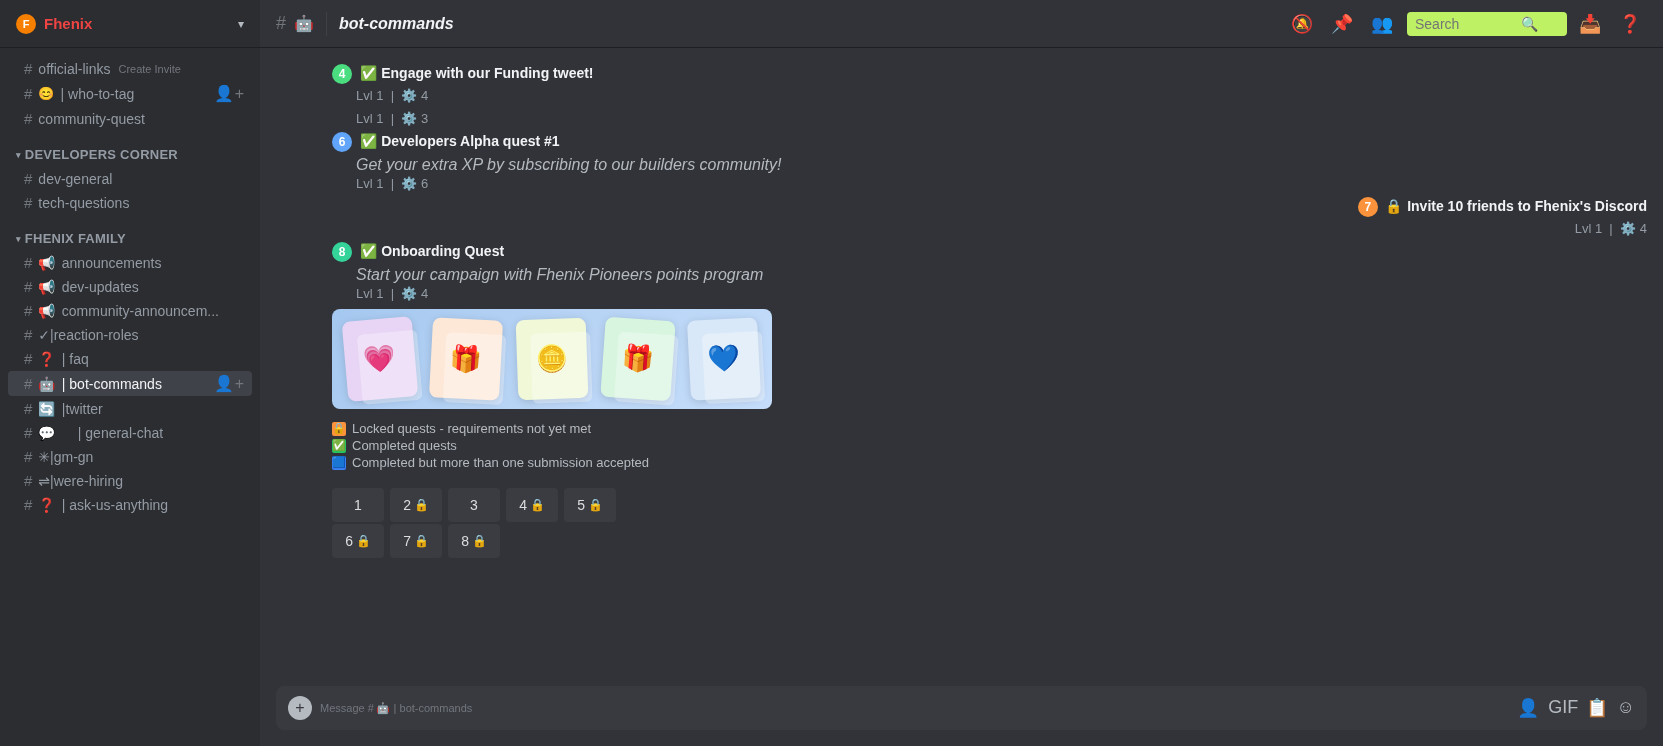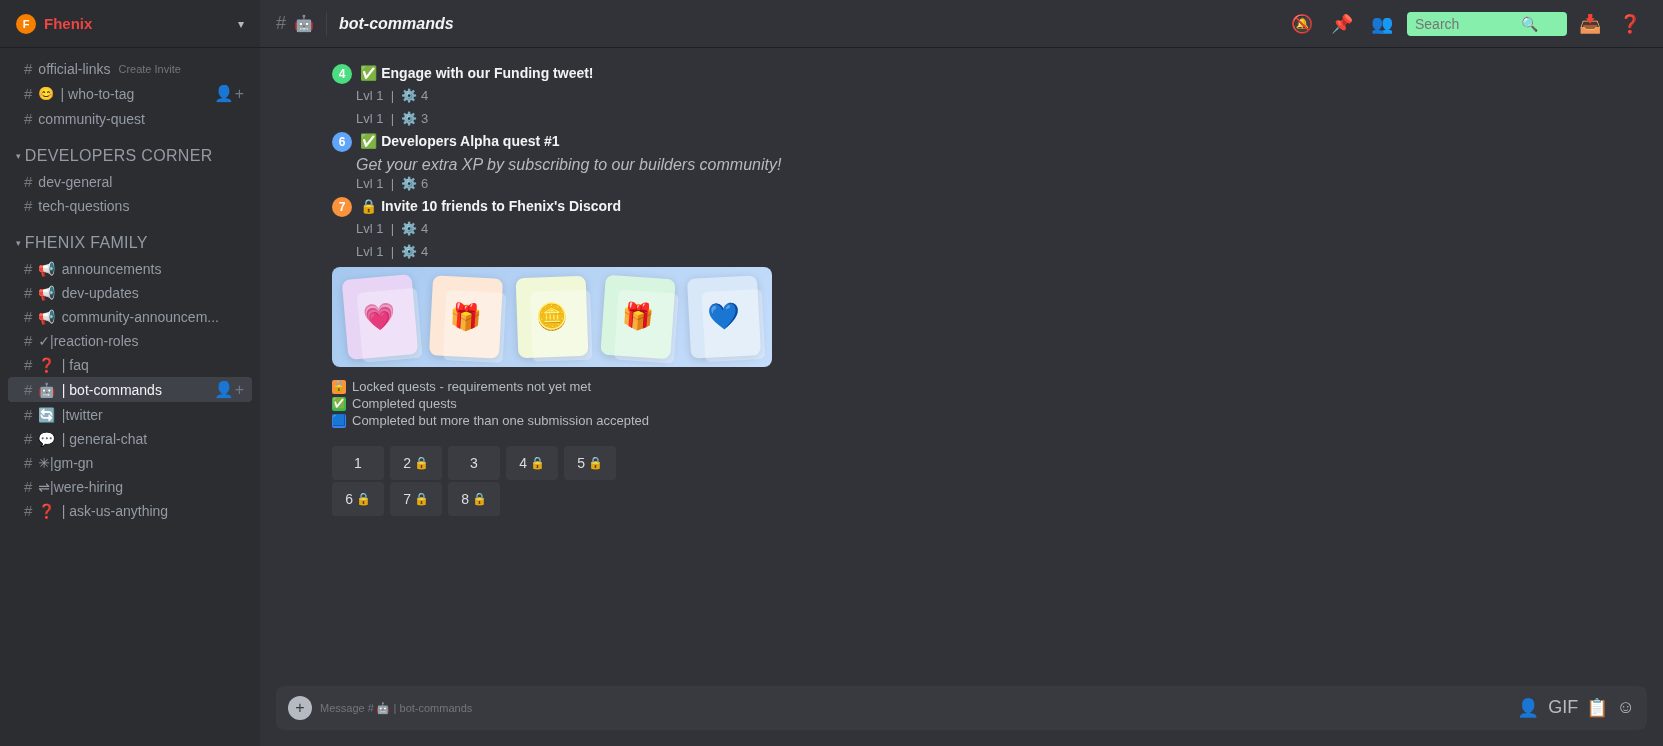--- a/index.html
+++ b/index.html
@@ -78,22 +78,22 @@
       font-size: 14px;
       gap: 4px;
     }
     .channel-item.active { background: #404249; color: #f2f3f5; }
     .channel-prefix { font-size: 15px; color: #72767d; margin-right: 2px; }
     .channel-icon { font-size: 13px; margin-right: 2px; }
     .add-btn { margin-left: auto; color: #72767d; font-size: 16px; }
 
     .section-header {
       padding: 16px 16px 4px 16px;
-      font-size: 16px;
-      font-weight: 400;
+      font-size: 13px;
+      font-weight: 700;
       color: #949ba4;
       text-transform: uppercase;
       letter-spacing: 0.02em;
       cursor: pointer;
       display: flex;
       align-items: center;
       gap: 4px;
     }
     .section-header::before { content: '▸'; font-size: 9px; }
     .section-header.open::before { content: '▾'; }
@@ -124,21 +124,21 @@
     .topbar-actions { margin-left: auto; display: flex; align-items: center; gap: 8px; }
     .topbar-icon-btn {
       width: 32px; height: 32px;
       display: flex; align-items: center; justify-content: center;
       cursor: pointer;
       color: #b5bac1;
       font-size: 18px;
       border-radius: 4px;
     }
     .search-bar {
-      background: #86efac;
+      background: #bef264;
       border: none;
       border-radius: 4px;
       padding: 4px 8px;
       color: #72767d;
       font-size: 14px;
       width: 160px;
       display: flex;
       align-items: flex-end;
       gap: 6px;
       cursor: text;
@@ -400,21 +400,21 @@
       <span class="add-btn">👤+</span>
     </div>
     <div class="channel-item">
       <span class="channel-prefix">#</span>
       <span>🔄</span>
       <span style="margin-left:2px;">|twitter</span>
     </div>
     <div class="channel-item">
       <span class="channel-prefix">#</span>
       <span>💬</span>
-      <span style="margin-left:2px;">| general-chat</span>
+      <span style="margin-left:18px;">| general-chat</span>
     </div>
     <div class="channel-item">
       <span class="channel-prefix">#</span>
       <span>✳|gm-gn</span>
     </div>
     <div class="channel-item">
       <span class="channel-prefix">#</span>
       <span>⇌|were-hiring</span>
     </div>
     <div class="channel-item">
@@ -479,32 +479,38 @@
         <span class="quest-number n6">6</span>
         <span>✅</span>
         <span class="quest-title">Developers Alpha quest #1</span>
       </div>
       <div class="quest-desc">Get your extra XP by subscribing to our builders community!</div>
       <div class="quest-meta">
         Lvl 1 &nbsp;|&nbsp; <span>⚙️</span> 6
       </div>
     </div>
 
-    <div class="quest-list" style="margin-top:6px;">
+    <div class="quest-list" style="margin-top:6px;text-align:right;">
       <div class="quest-item">
         <span class="quest-number n7">7</span>
         <span>🔒</span>
         <span class="quest-title">Invite 10 friends to Fhenix's Discord</span>
       </div>
       <div class="quest-meta">
         Lvl 1 &nbsp;|&nbsp; <span>⚙️</span> 4
       </div>
     </div>
 
     <div class="quest-list" style="margin-top:6px;">
+      <div class="quest-item">
+        <span class="quest-number n8">8</span>
+        <span>✅</span>
+        <span class="quest-title">Onboarding Quest</span>
+      </div>
+      <div class="quest-desc">Start your campaign with Fhenix Pioneers points program</div>
       <div class="quest-meta">
         Lvl 1 &nbsp;|&nbsp; <span>⚙️</span> 4
       </div>
     </div>
 
     <div class="quest-banner">
 
       <div class="quest-card" style="background:#e8d5f5; transform: rotate(-5deg);">
         <span style="font-size:26px;">💗</span>
       </div>

